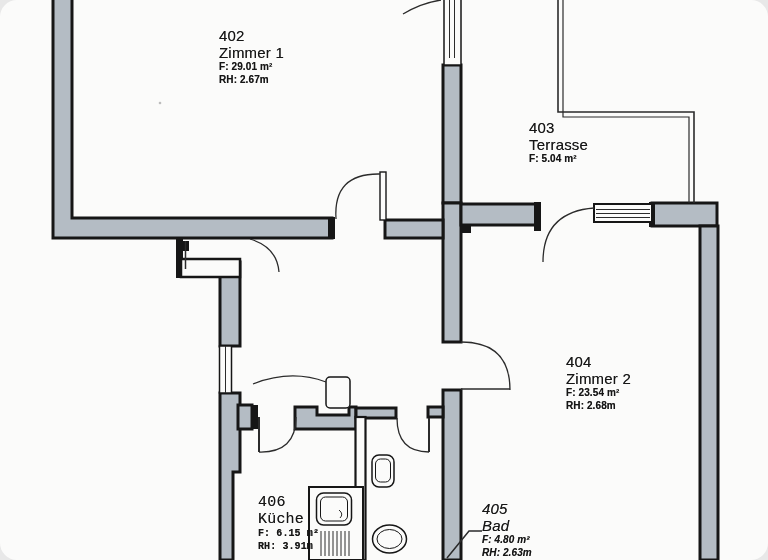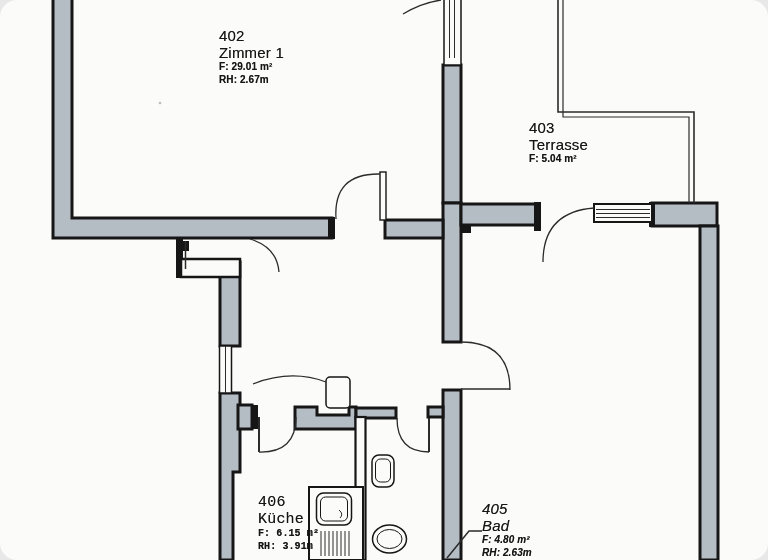--- a/index.html
+++ b/index.html
@@ -174,20 +174,26 @@
     <div class="small">RH:  2.67m</div>
   </div>
 
   <div class="room-label" style="left:492px;top:119px;margin-left:37px;">
     <div>403</div>
     <div>Terrasse</div>
     <div class="small">F:  5.04  m²</div>
   </div>
 
 
+  <div class="room-label" style="left:566px;top:353px;">
+    <div>404</div>
+    <div>Zimmer 2</div>
+    <div class="small">F:  23.54  m²</div>
+    <div class="small">RH:  2.68m</div>
+  </div>
 
   <div class="room-label" style="left:258px;top:494px;font-family:Liberation Mono, monospace;">
     <div>406</div>
     <div>Küche</div>
     <div class="small">F:  6.15  m²</div>
     <div class="small">RH:  3.91m</div>
   </div>
 
   <div class="room-label" style="left:482px;top:500px;font-style:italic;">
     <div>405</div>

